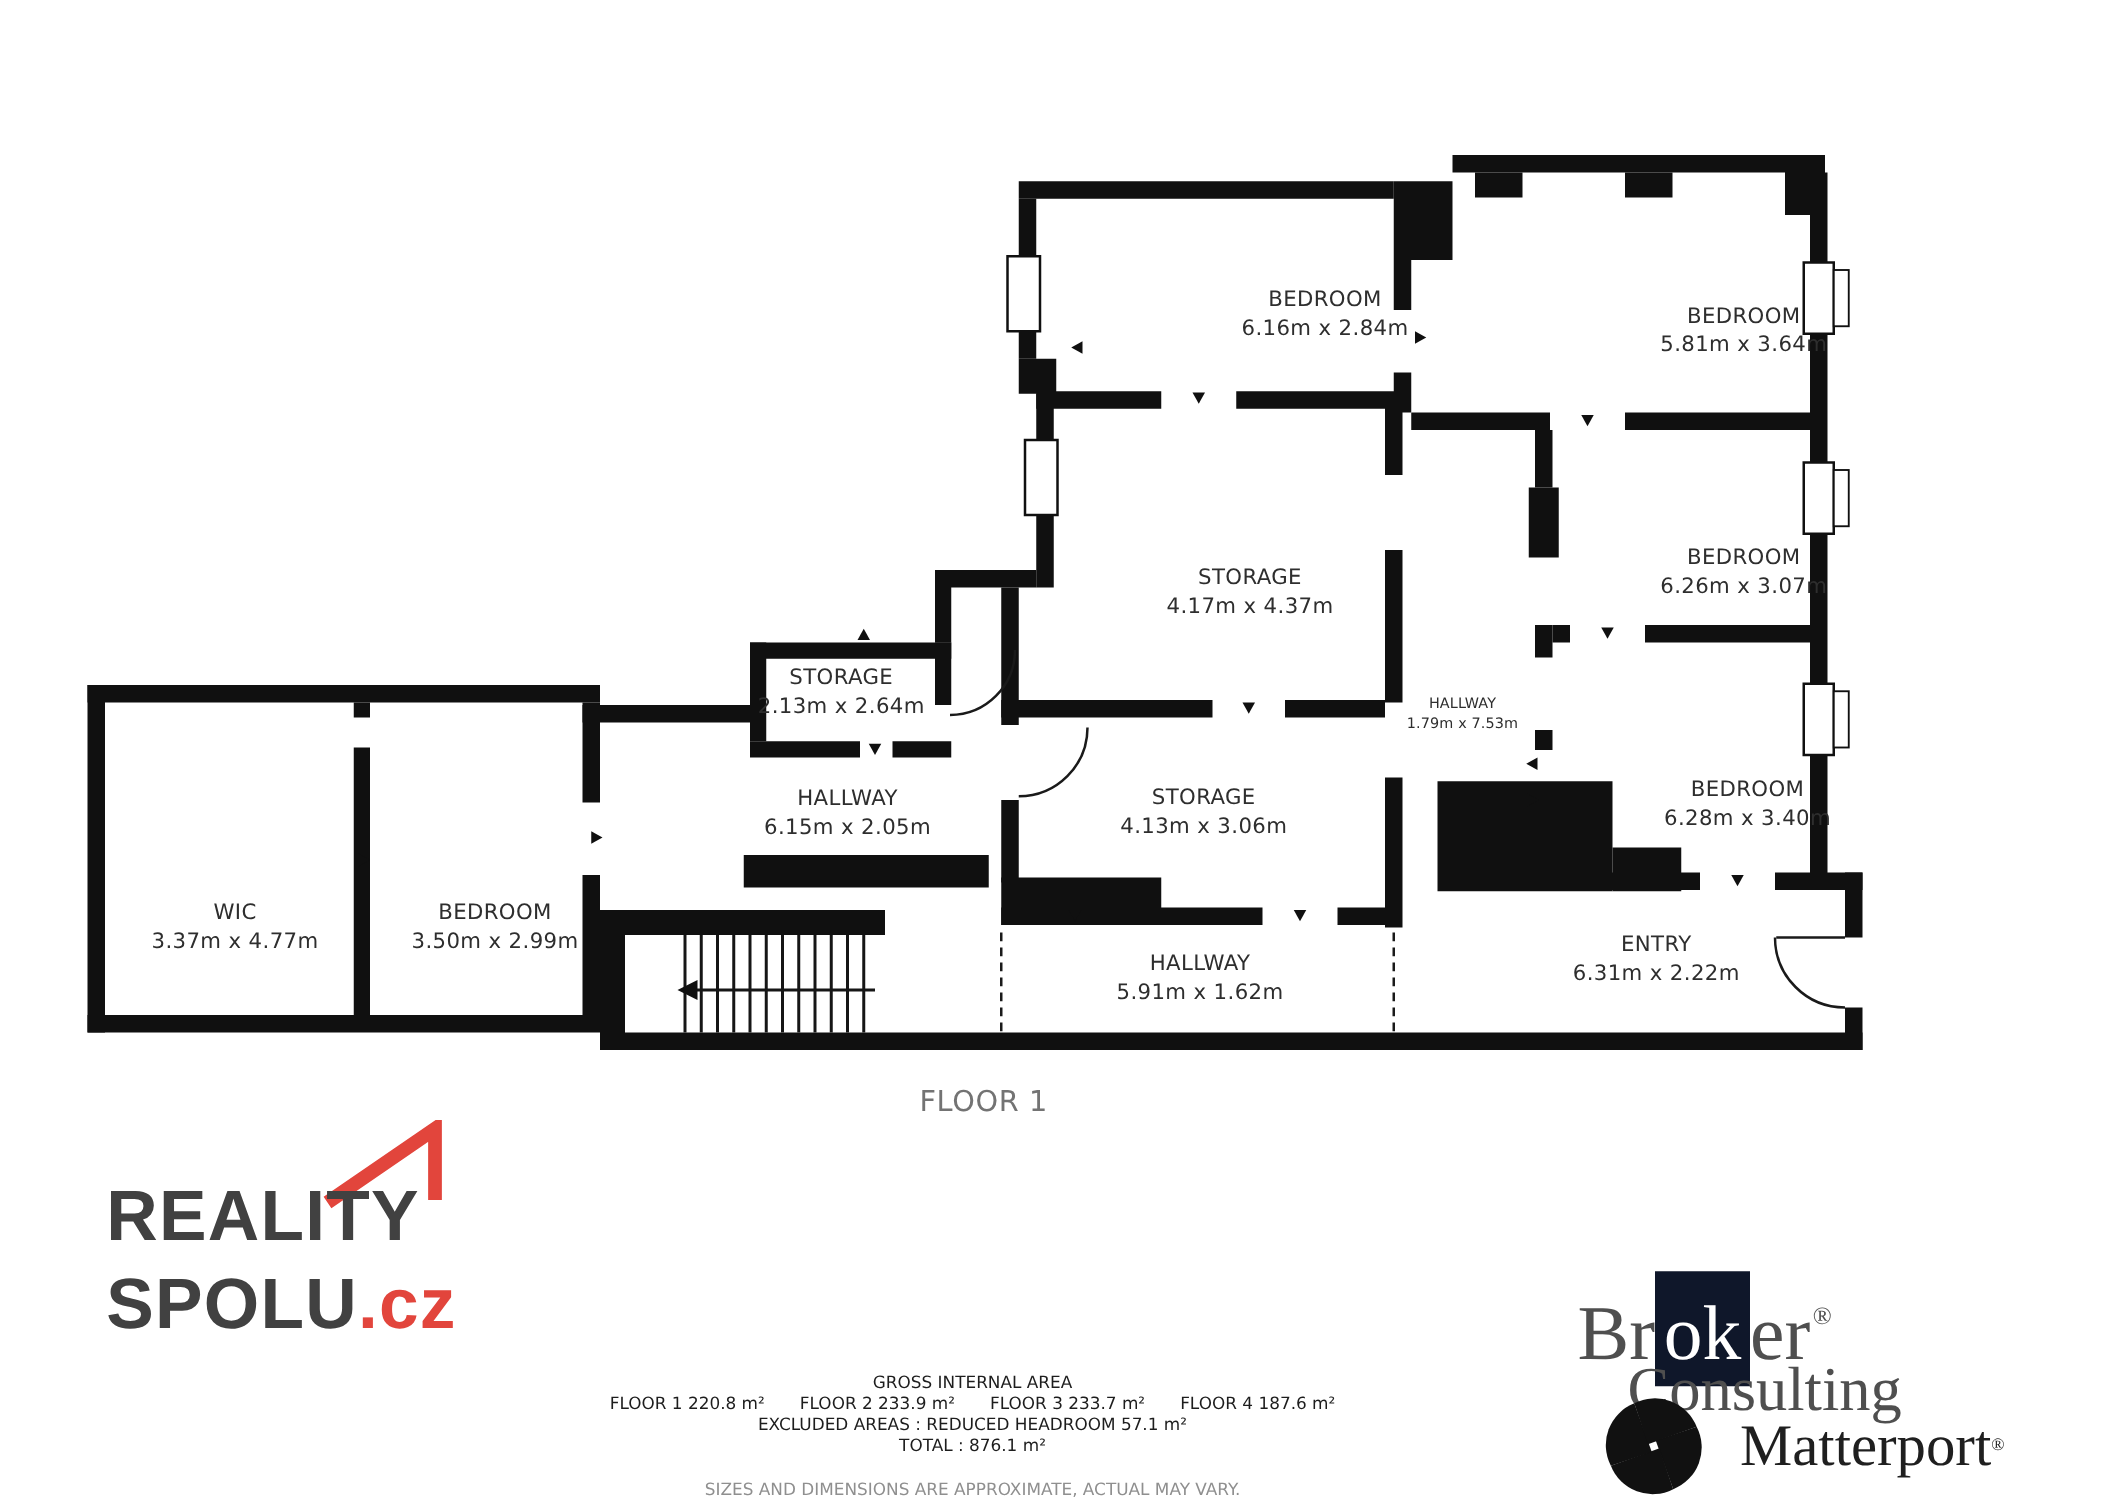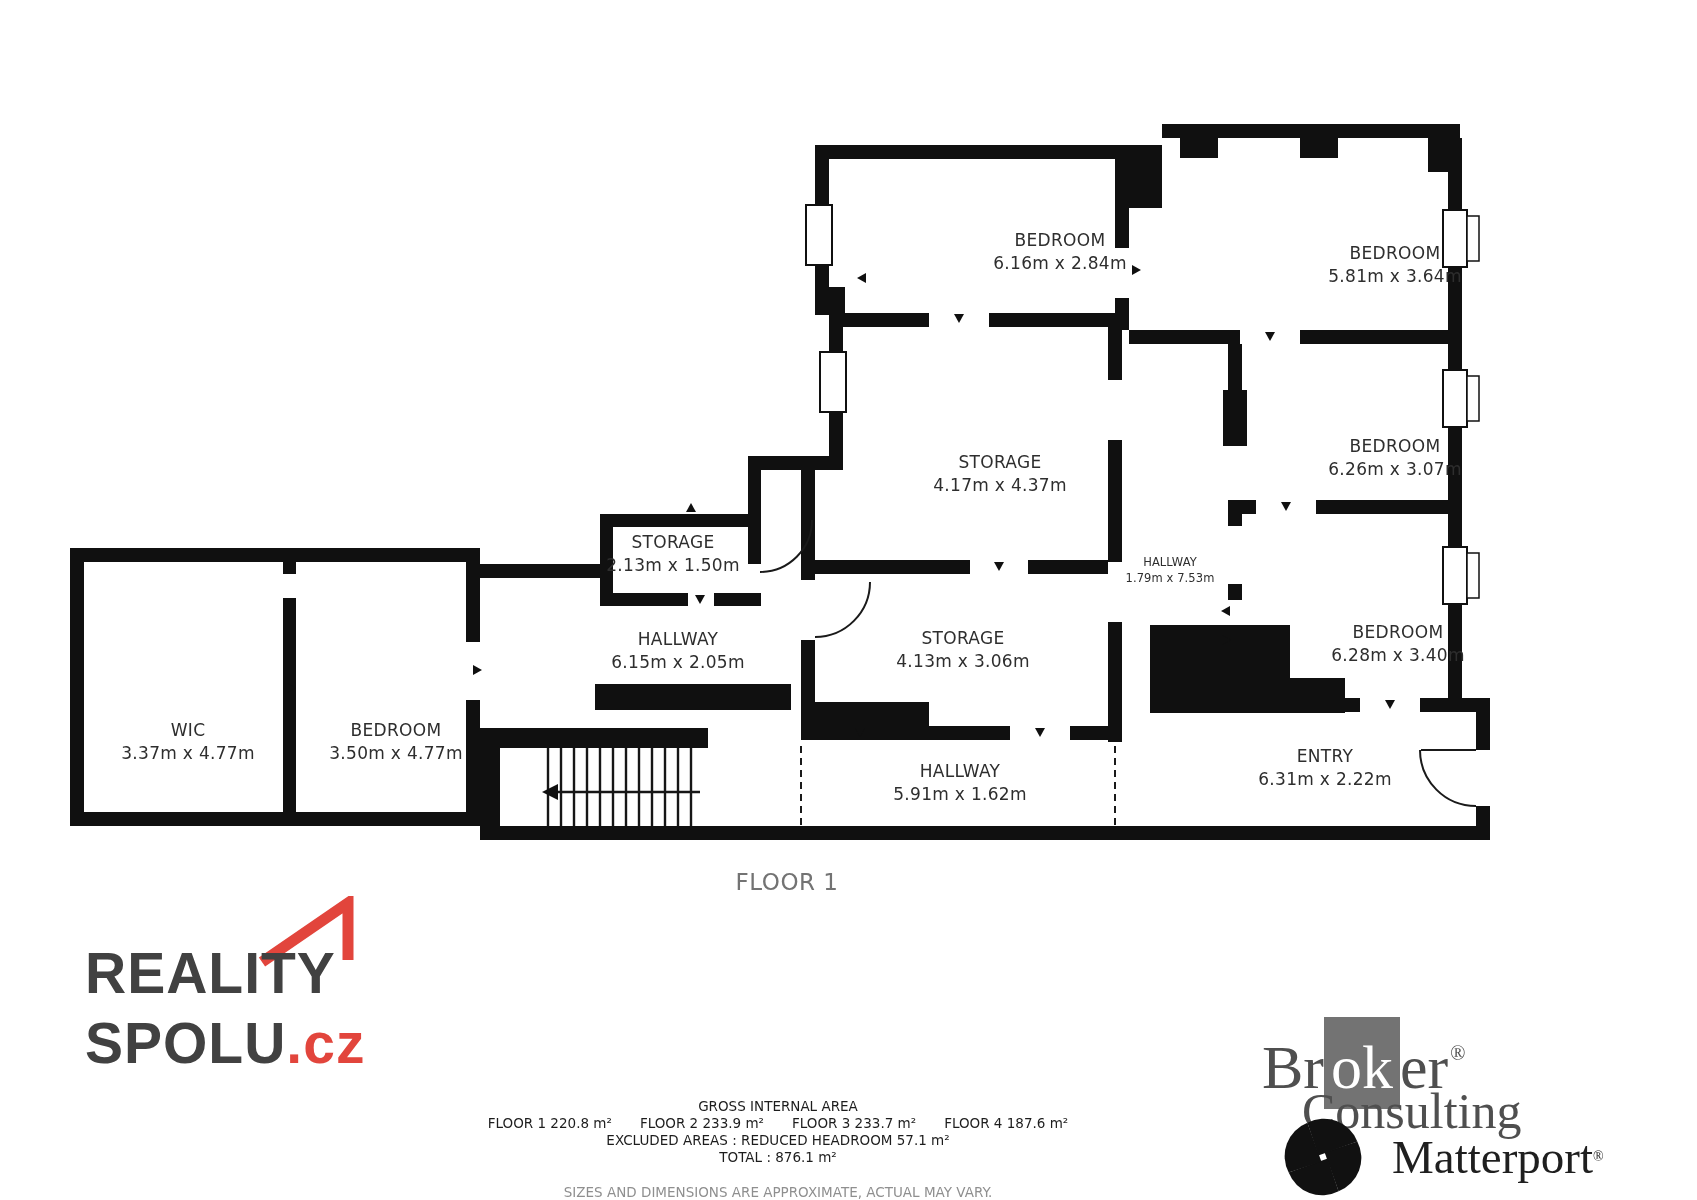--- a/index.html
+++ b/index.html
@@ -23,21 +23,21 @@
   .footer .areas span{margin:0 14px;}
   .footer .disclaimer{color:#8f8f8f;margin-top:18px;}
   .reality{position:absolute;left:85px;top:896px;width:320px;height:200px;
            color:#414141;font-weight:bold;font-family:"Liberation Sans","DejaVu Sans",sans-serif;}
   .reality .l1{position:absolute;left:0;top:44px;font-size:57px;letter-spacing:1px;}
   .reality .l2{position:absolute;left:0;top:114px;font-size:57px;letter-spacing:1px;}
   .reality .cz{color:#e2453c;}
   .reality svg{position:absolute;left:0;top:0;}
   .broker{position:absolute;color:#4f4f4f;font-family:"Liberation Serif","DejaVu Serif",serif;}
   .broker-line1{left:1262px;top:1022px;font-size:62px;line-height:62px;}
-  .broker-line1 .ok{background:#737373;color:#ffffff;padding:16px 7px 8px 7px;}
+  .broker-line1 .ok{background:#0f172a;color:#ffffff;padding:16px 7px 8px 7px;}
   .broker-line1 sup{font-size:20px;vertical-align:28px;margin-left:2px;}
   .broker-line2{left:1302px;top:1080px;font-size:50px;line-height:62px;}
   .matterport{position:absolute;left:1284px;top:1118px;display:flex;align-items:center;
               color:#1f1f1f;font-family:"Liberation Serif","DejaVu Serif",serif;}
   .matterport .mark{margin-right:6px;}
   .matterport .name{font-size:47px;margin-left:24px;}
   .matterport sup{font-size:14px;vertical-align:22px;}
 </style>
 </head>
 <body>
@@ -195,37 +195,37 @@
       <div class="room-label" style="left: 1395px; top: 458px;">
         <div>BEDROOM</div>
         <div>6.26m x 3.07m</div>
       </div>
       <div class="room-label small" style="left: 1170px; top: 570px;">
         <div>HALLWAY</div>
         <div>1.79m x 7.53m</div>
       </div>
       <div class="room-label" style="left: 673px; top: 554px;">
         <div>STORAGE</div>
-        <div>2.13m x 1.50m</div>
+        <div>2.13m x 2.64m</div>
       </div>
       <div class="room-label" style="left: 678px; top: 651px;">
         <div>HALLWAY</div>
         <div>6.15m x 2.05m</div>
       </div>
       <div class="room-label" style="left: 1398px; top: 644px;">
         <div>BEDROOM</div>
         <div>6.28m x 3.40m</div>
       </div>
       <div class="room-label" style="left: 188px; top: 742px;">
         <div>WIC</div>
         <div>3.37m x 4.77m</div>
       </div>
       <div class="room-label" style="left: 396px; top: 742px;">
         <div>BEDROOM</div>
-        <div>3.50m x 4.77m</div>
+        <div>3.50m x 2.99m</div>
       </div>
       <div class="room-label" style="left: 963px; top: 650px;">
         <div>STORAGE</div>
         <div>4.13m x 3.06m</div>
       </div>
       <div class="room-label" style="left: 960px; top: 783px;">
         <div>HALLWAY</div>
         <div>5.91m x 1.62m</div>
       </div>
       <div class="room-label" style="left: 1325px; top: 768px;">

